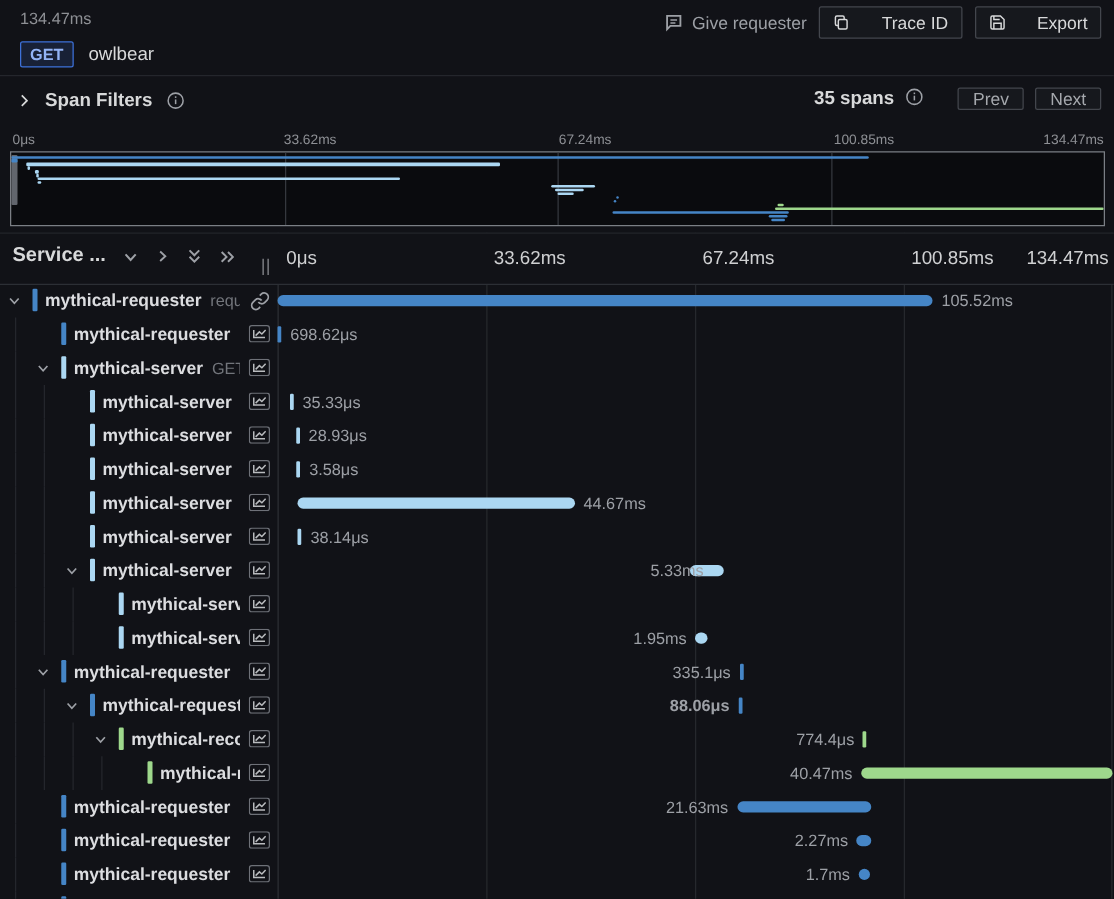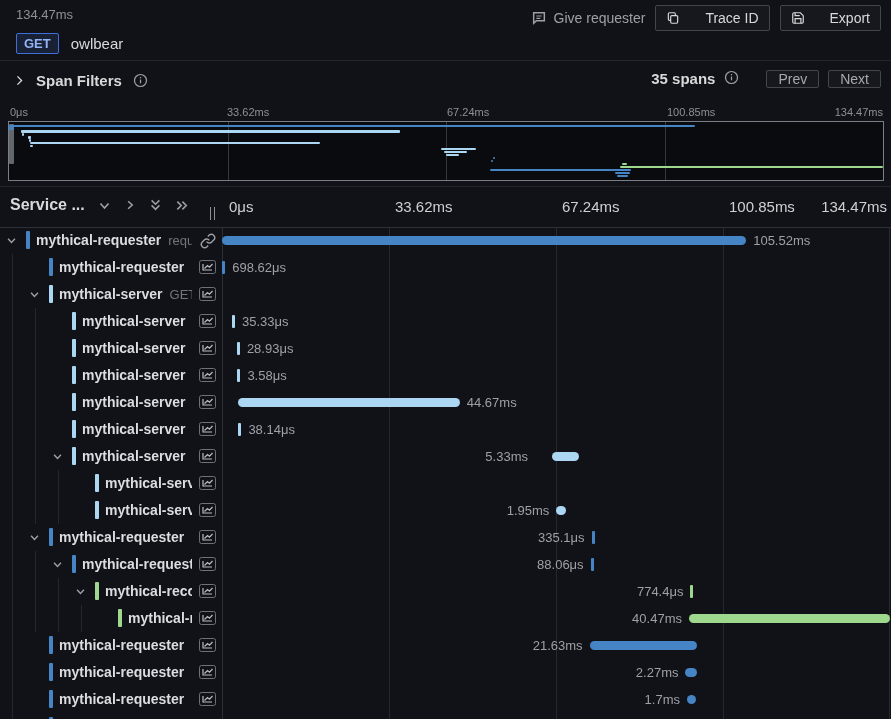--- a/index.html
+++ b/index.html
@@ -387,21 +387,21 @@
         <span class="icon-box">
           <svg width="17" height="14" viewBox="0 0 17 14">
             <rect x="0.5" y="0.5" width="16" height="13" rx="2" stroke="#6e7178" fill="none"></rect>
             <path d="M4 4v6h9" stroke="#b9bbbe" fill="none" stroke-width="1.2"></path>
             <path d="M5.5 8.5l3-3 2 1.7 3-3.2" stroke="#b9bbbe" fill="none" stroke-width="1.2"></path>
           </svg>
         </span>
       </div>
       <div class="tl-cell">
         <div class="bar" style="left: 330.349px; width: 26.4776px; background: rgb(171, 215, 242);"></div>
-        <div class="dur" style="right: 362px;">5.33ms</div>
+        <div class="dur" style="right: 327px;">5.33ms</div>
       </div>
     </div>
     <div class="row" style="top: 243px;">
       <div class="name-cell">
         <div class="guide" style="left: 12px;"></div>
         <div class="guide" style="left: 35px;"></div>
         <div class="guide" style="left: 58px;"></div>
         <div class="indicator" style="left: 95px; background: rgb(171, 215, 242);"></div>
         <div class="name-wrap" style="left: 105px;"><span>mythical-server</span></div>
         <span class="icon-box">
@@ -470,21 +470,21 @@
         <span class="icon-box">
           <svg width="17" height="14" viewBox="0 0 17 14">
             <rect x="0.5" y="0.5" width="16" height="13" rx="2" stroke="#6e7178" fill="none"></rect>
             <path d="M4 4v6h9" stroke="#b9bbbe" fill="none" stroke-width="1.2"></path>
             <path d="M5.5 8.5l3-3 2 1.7 3-3.2" stroke="#b9bbbe" fill="none" stroke-width="1.2"></path>
           </svg>
         </span>
       </div>
       <div class="tl-cell">
         <div class="tick" style="left: 368.6px; background: rgb(69, 133, 198);"></div>
-        <div class="dur" style="right: 306.4px;">88.06μs</div>
+        <div class="dur" style="right: 306.4px; font-weight: bold;">88.06μs</div>
       </div>
     </div>
     <div class="row" style="top: 351px;">
       <div class="name-cell">
         <div class="guide" style="left: 12px;"></div>
         <div class="guide" style="left: 35px;"></div>
         <div class="guide" style="left: 58px;"></div>
         <span class="chev" style="left: 75px;">
           <svg width="11" height="11" viewBox="0 0 16 16" fill="none" stroke="#9da0a6" stroke-width="2">
             <path d="M3 5.5l5 5.5 5-5.5"></path>

